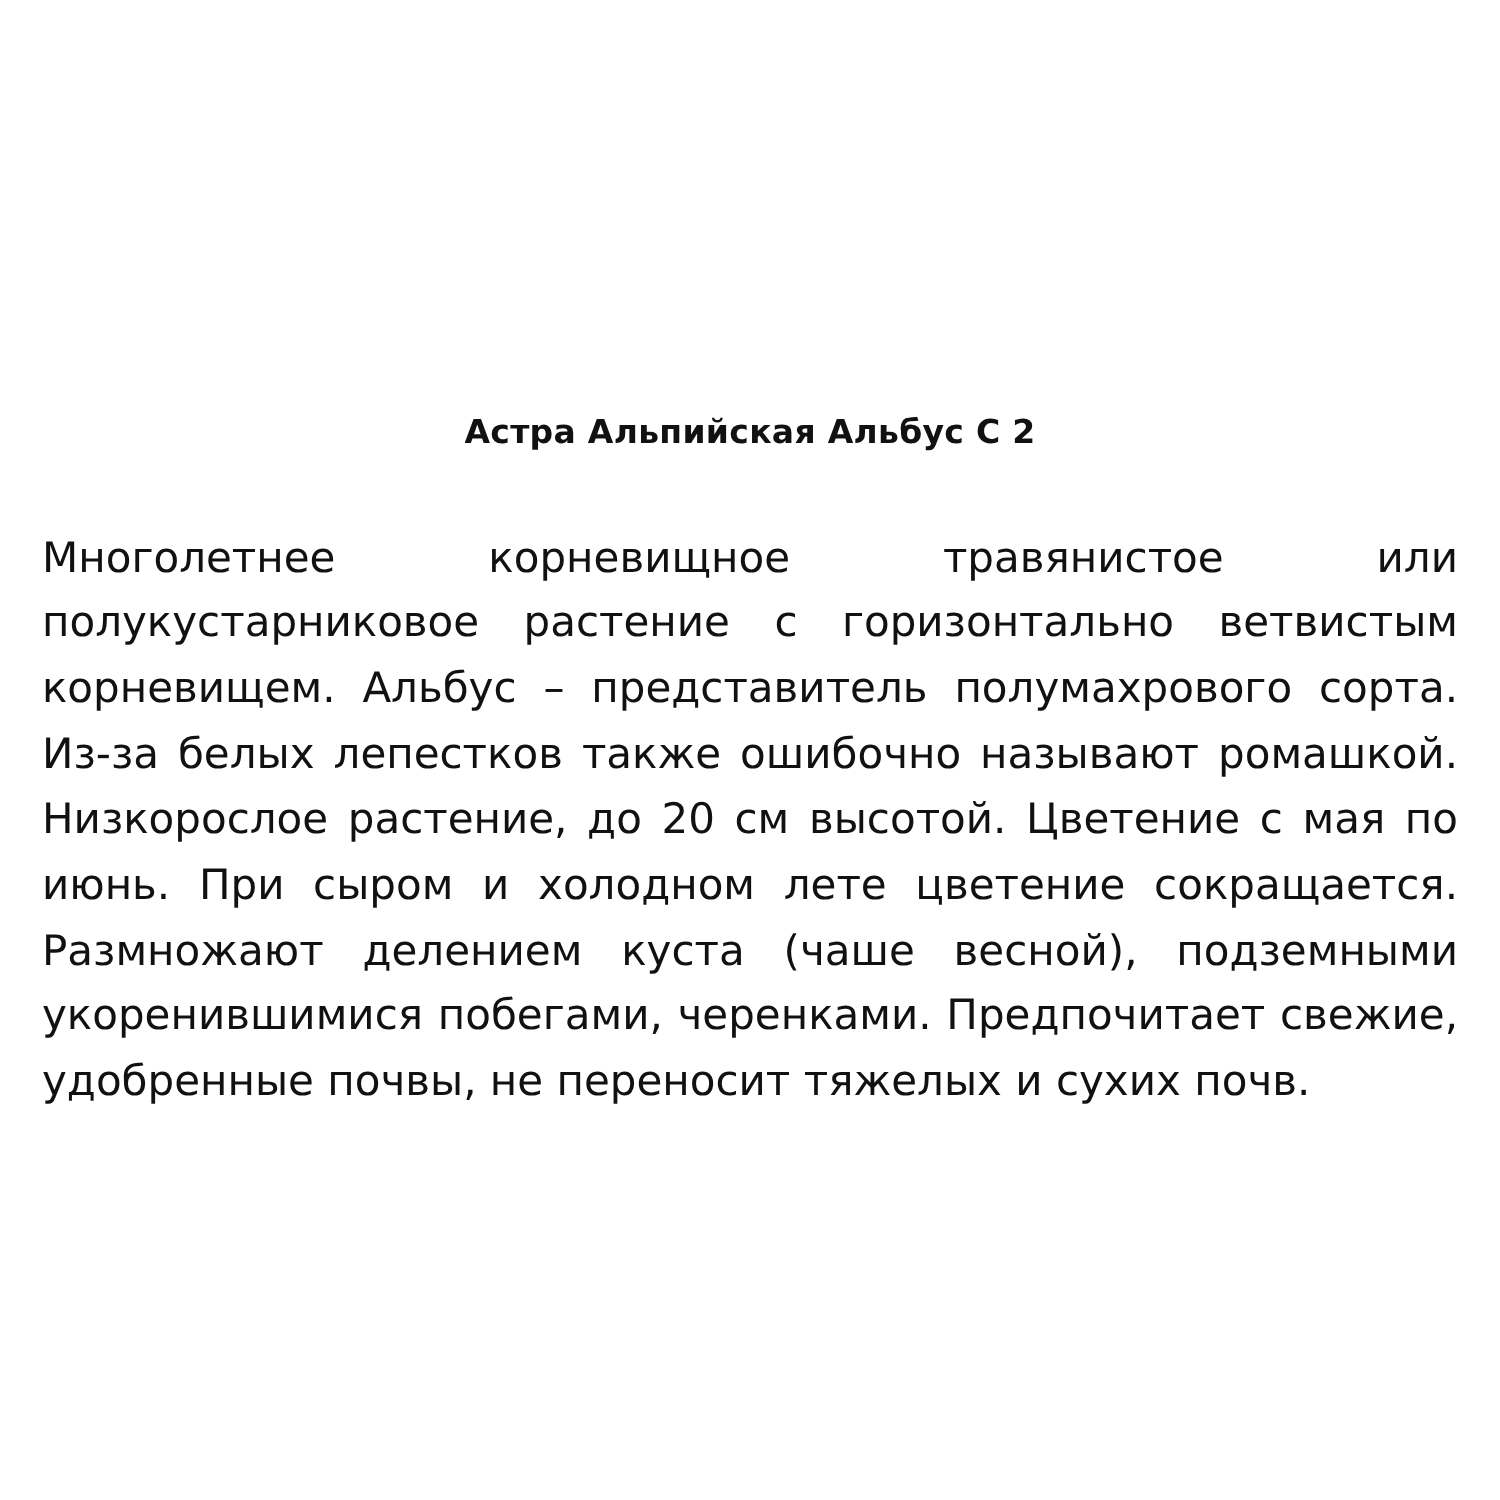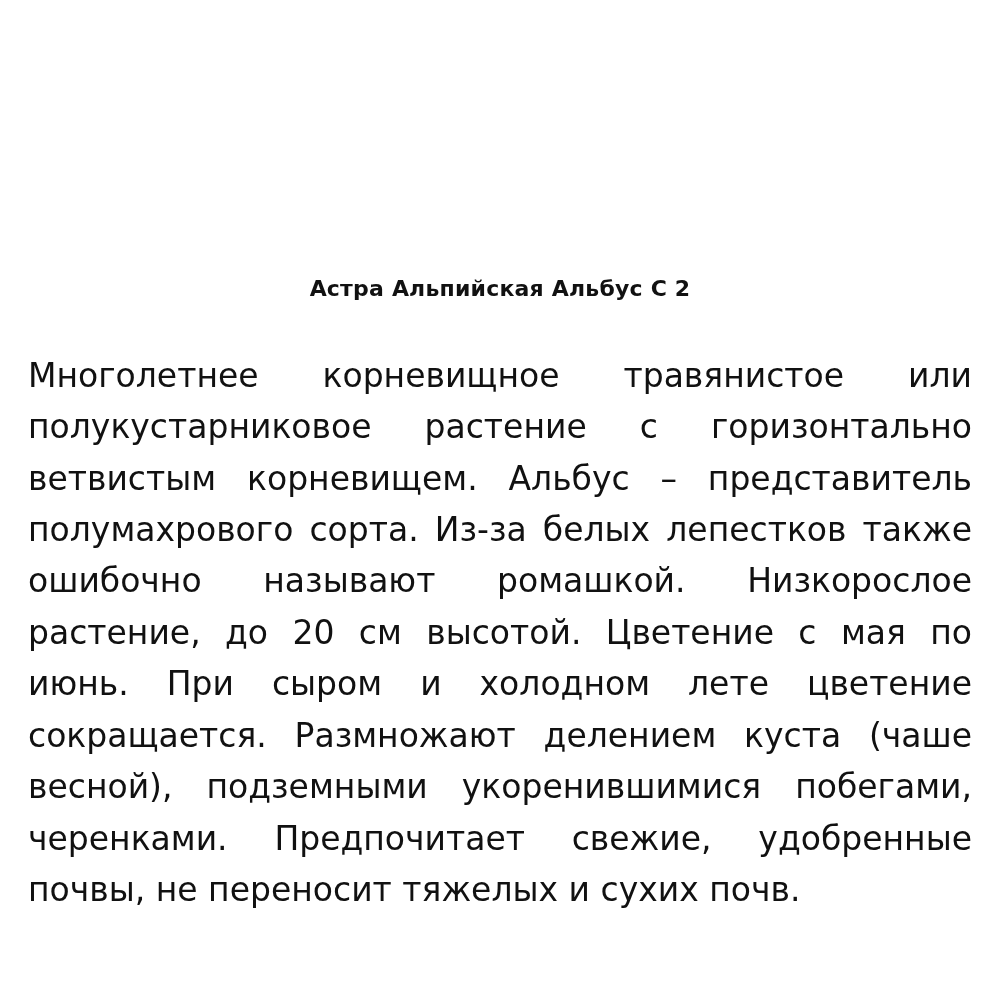--- a/index.html
+++ b/index.html
@@ -30,21 +30,21 @@
   .doc-title {
     font-size: 22px;
     font-weight: bold;
     text-align: center;
     letter-spacing: 0.2px;
     color: #111111;
     margin: 0 0 46px 0;
     line-height: 1.3;
   }
   .doc-body {
-    font-size: 33px;
+    font-size: 28px;
     line-height: 1.56;
     text-align: justify;
     text-justify: inter-word;
     color: #111111;
     margin: 0;
     hyphens: none;
   }
 </style>
 </head>
 <body>

